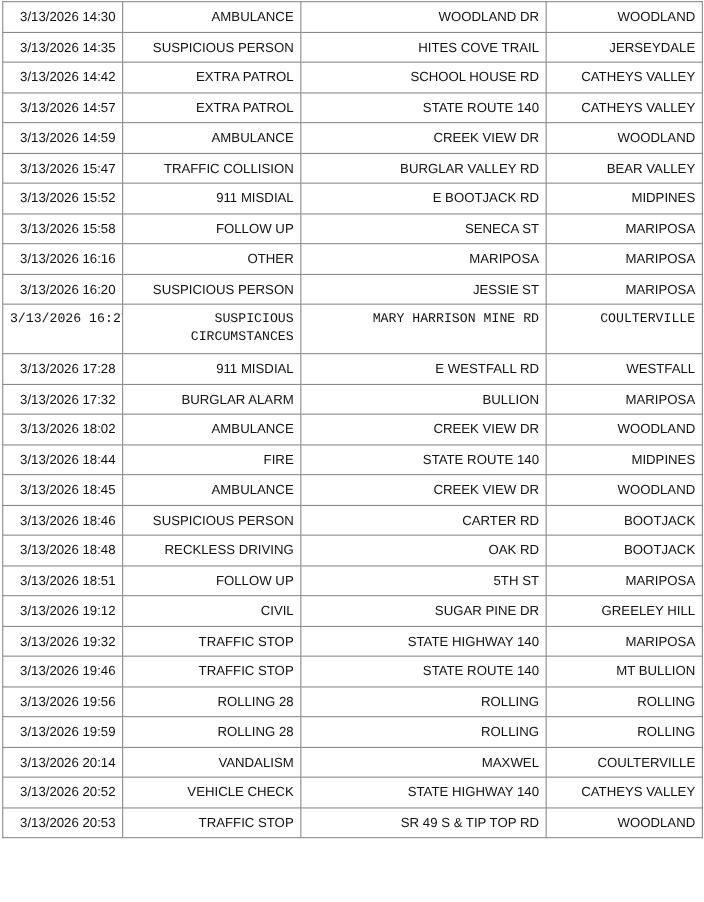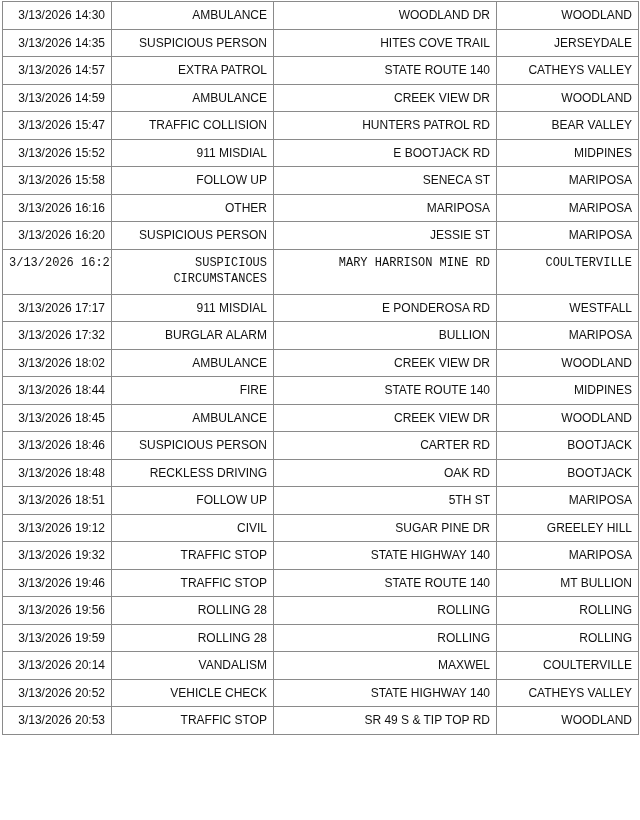--- a/index.html
+++ b/index.html
@@ -47,35 +47,41 @@
         <td>WOODLAND DR</td>
         <td>WOODLAND</td>
       </tr>
       <tr>
         <td>3/13/2026 14:35</td>
         <td>SUSPICIOUS PERSON</td>
         <td>HITES COVE TRAIL</td>
         <td>JERSEYDALE</td>
       </tr>
       <tr>
+        <td>3/13/2026 14:42</td>
+        <td>EXTRA PATROL</td>
+        <td>SCHOOL HOUSE RD</td>
+        <td>CATHEYS VALLEY</td>
+      </tr>
+      <tr>
         <td>3/13/2026 14:57</td>
         <td>EXTRA PATROL</td>
         <td>STATE ROUTE 140</td>
         <td>CATHEYS VALLEY</td>
       </tr>
       <tr>
         <td>3/13/2026 14:59</td>
         <td>AMBULANCE</td>
         <td>CREEK VIEW DR</td>
         <td>WOODLAND</td>
       </tr>
       <tr>
         <td>3/13/2026 15:47</td>
         <td>TRAFFIC COLLISION</td>
-        <td>HUNTERS PATROL RD</td>
+        <td>BURGLAR VALLEY RD</td>
         <td>BEAR VALLEY</td>
       </tr>
       <tr>
         <td>3/13/2026 15:52</td>
         <td>911 MISDIAL</td>
         <td>E BOOTJACK RD</td>
         <td>MIDPINES</td>
       </tr>
       <tr>
         <td>3/13/2026 15:58</td>
@@ -95,23 +101,23 @@
         <td>JESSIE ST</td>
         <td>MARIPOSA</td>
       </tr>
       <tr class="tall">
         <td>3/13/2026 16:27</td>
         <td class="wrap">SUSPICIOUS CIRCUMSTANCES</td>
         <td>MARY HARRISON MINE RD</td>
         <td>COULTERVILLE</td>
       </tr>
       <tr>
-        <td>3/13/2026 17:17</td>
+        <td>3/13/2026 17:28</td>
         <td>911 MISDIAL</td>
-        <td>E PONDEROSA RD</td>
+        <td>E WESTFALL RD</td>
         <td>WESTFALL</td>
       </tr>
       <tr>
         <td>3/13/2026 17:32</td>
         <td>BURGLAR ALARM</td>
         <td>BULLION</td>
         <td>MARIPOSA</td>
       </tr>
       <tr>
         <td>3/13/2026 18:02</td>

